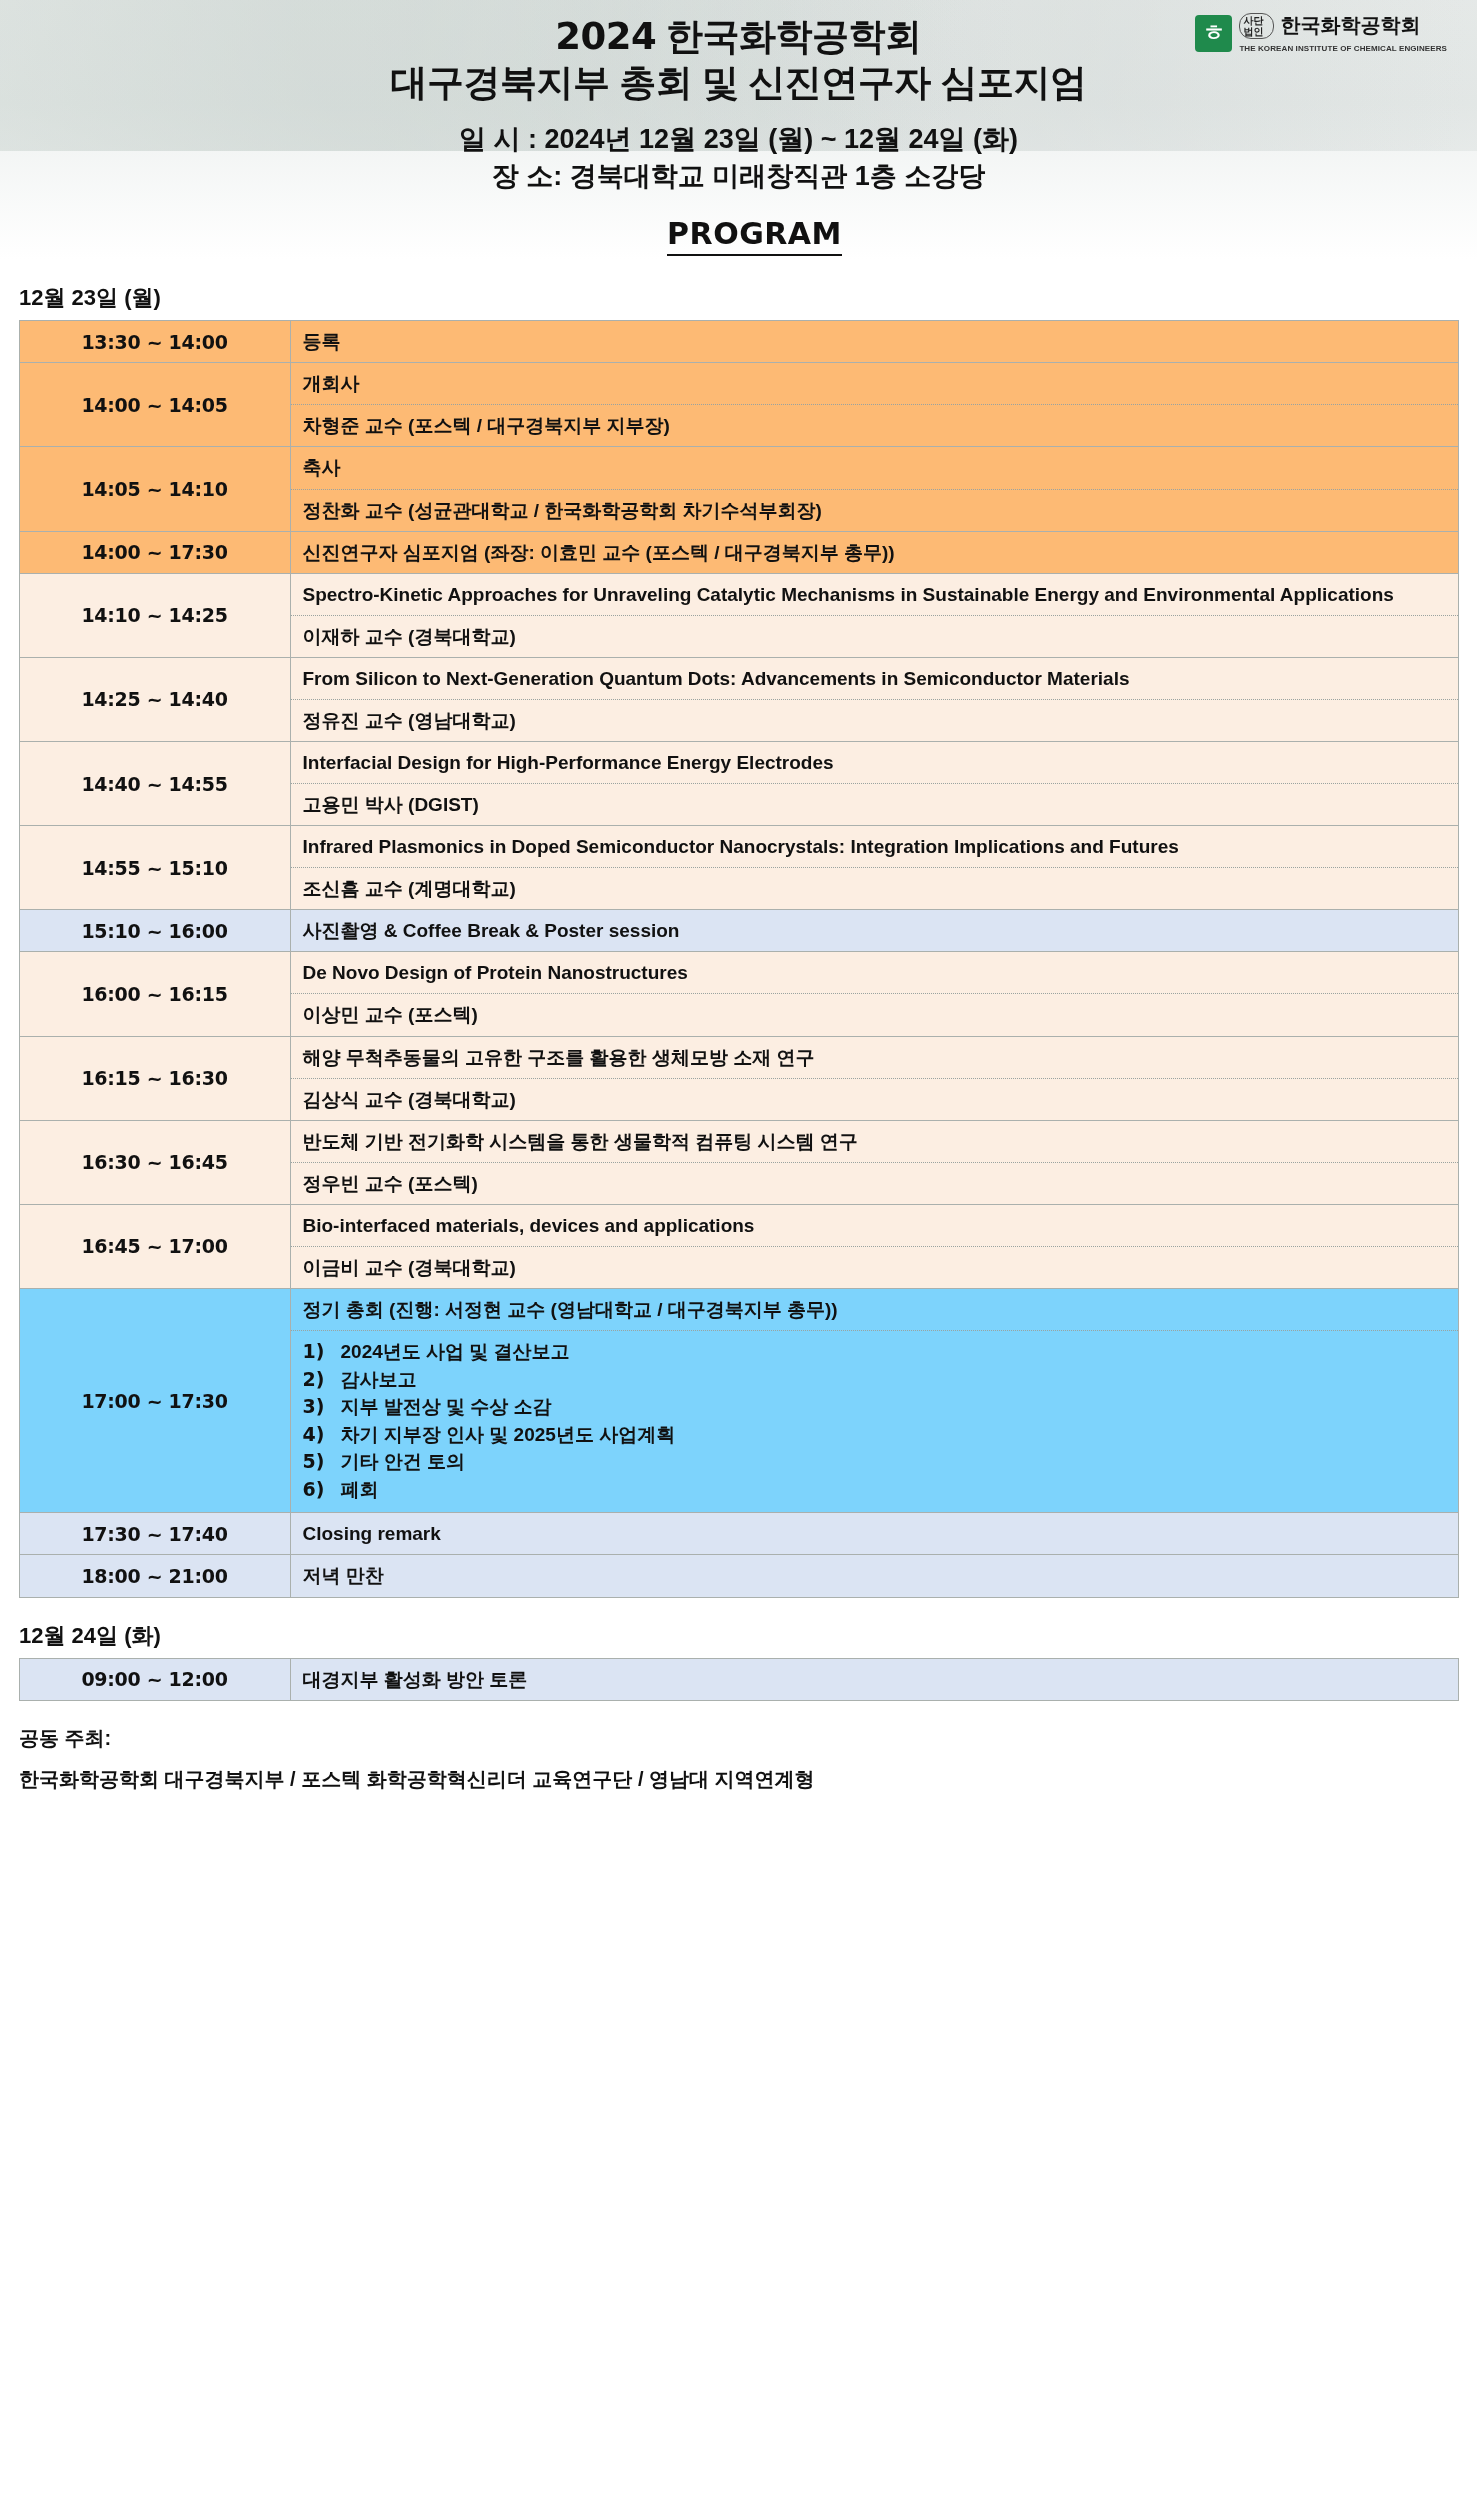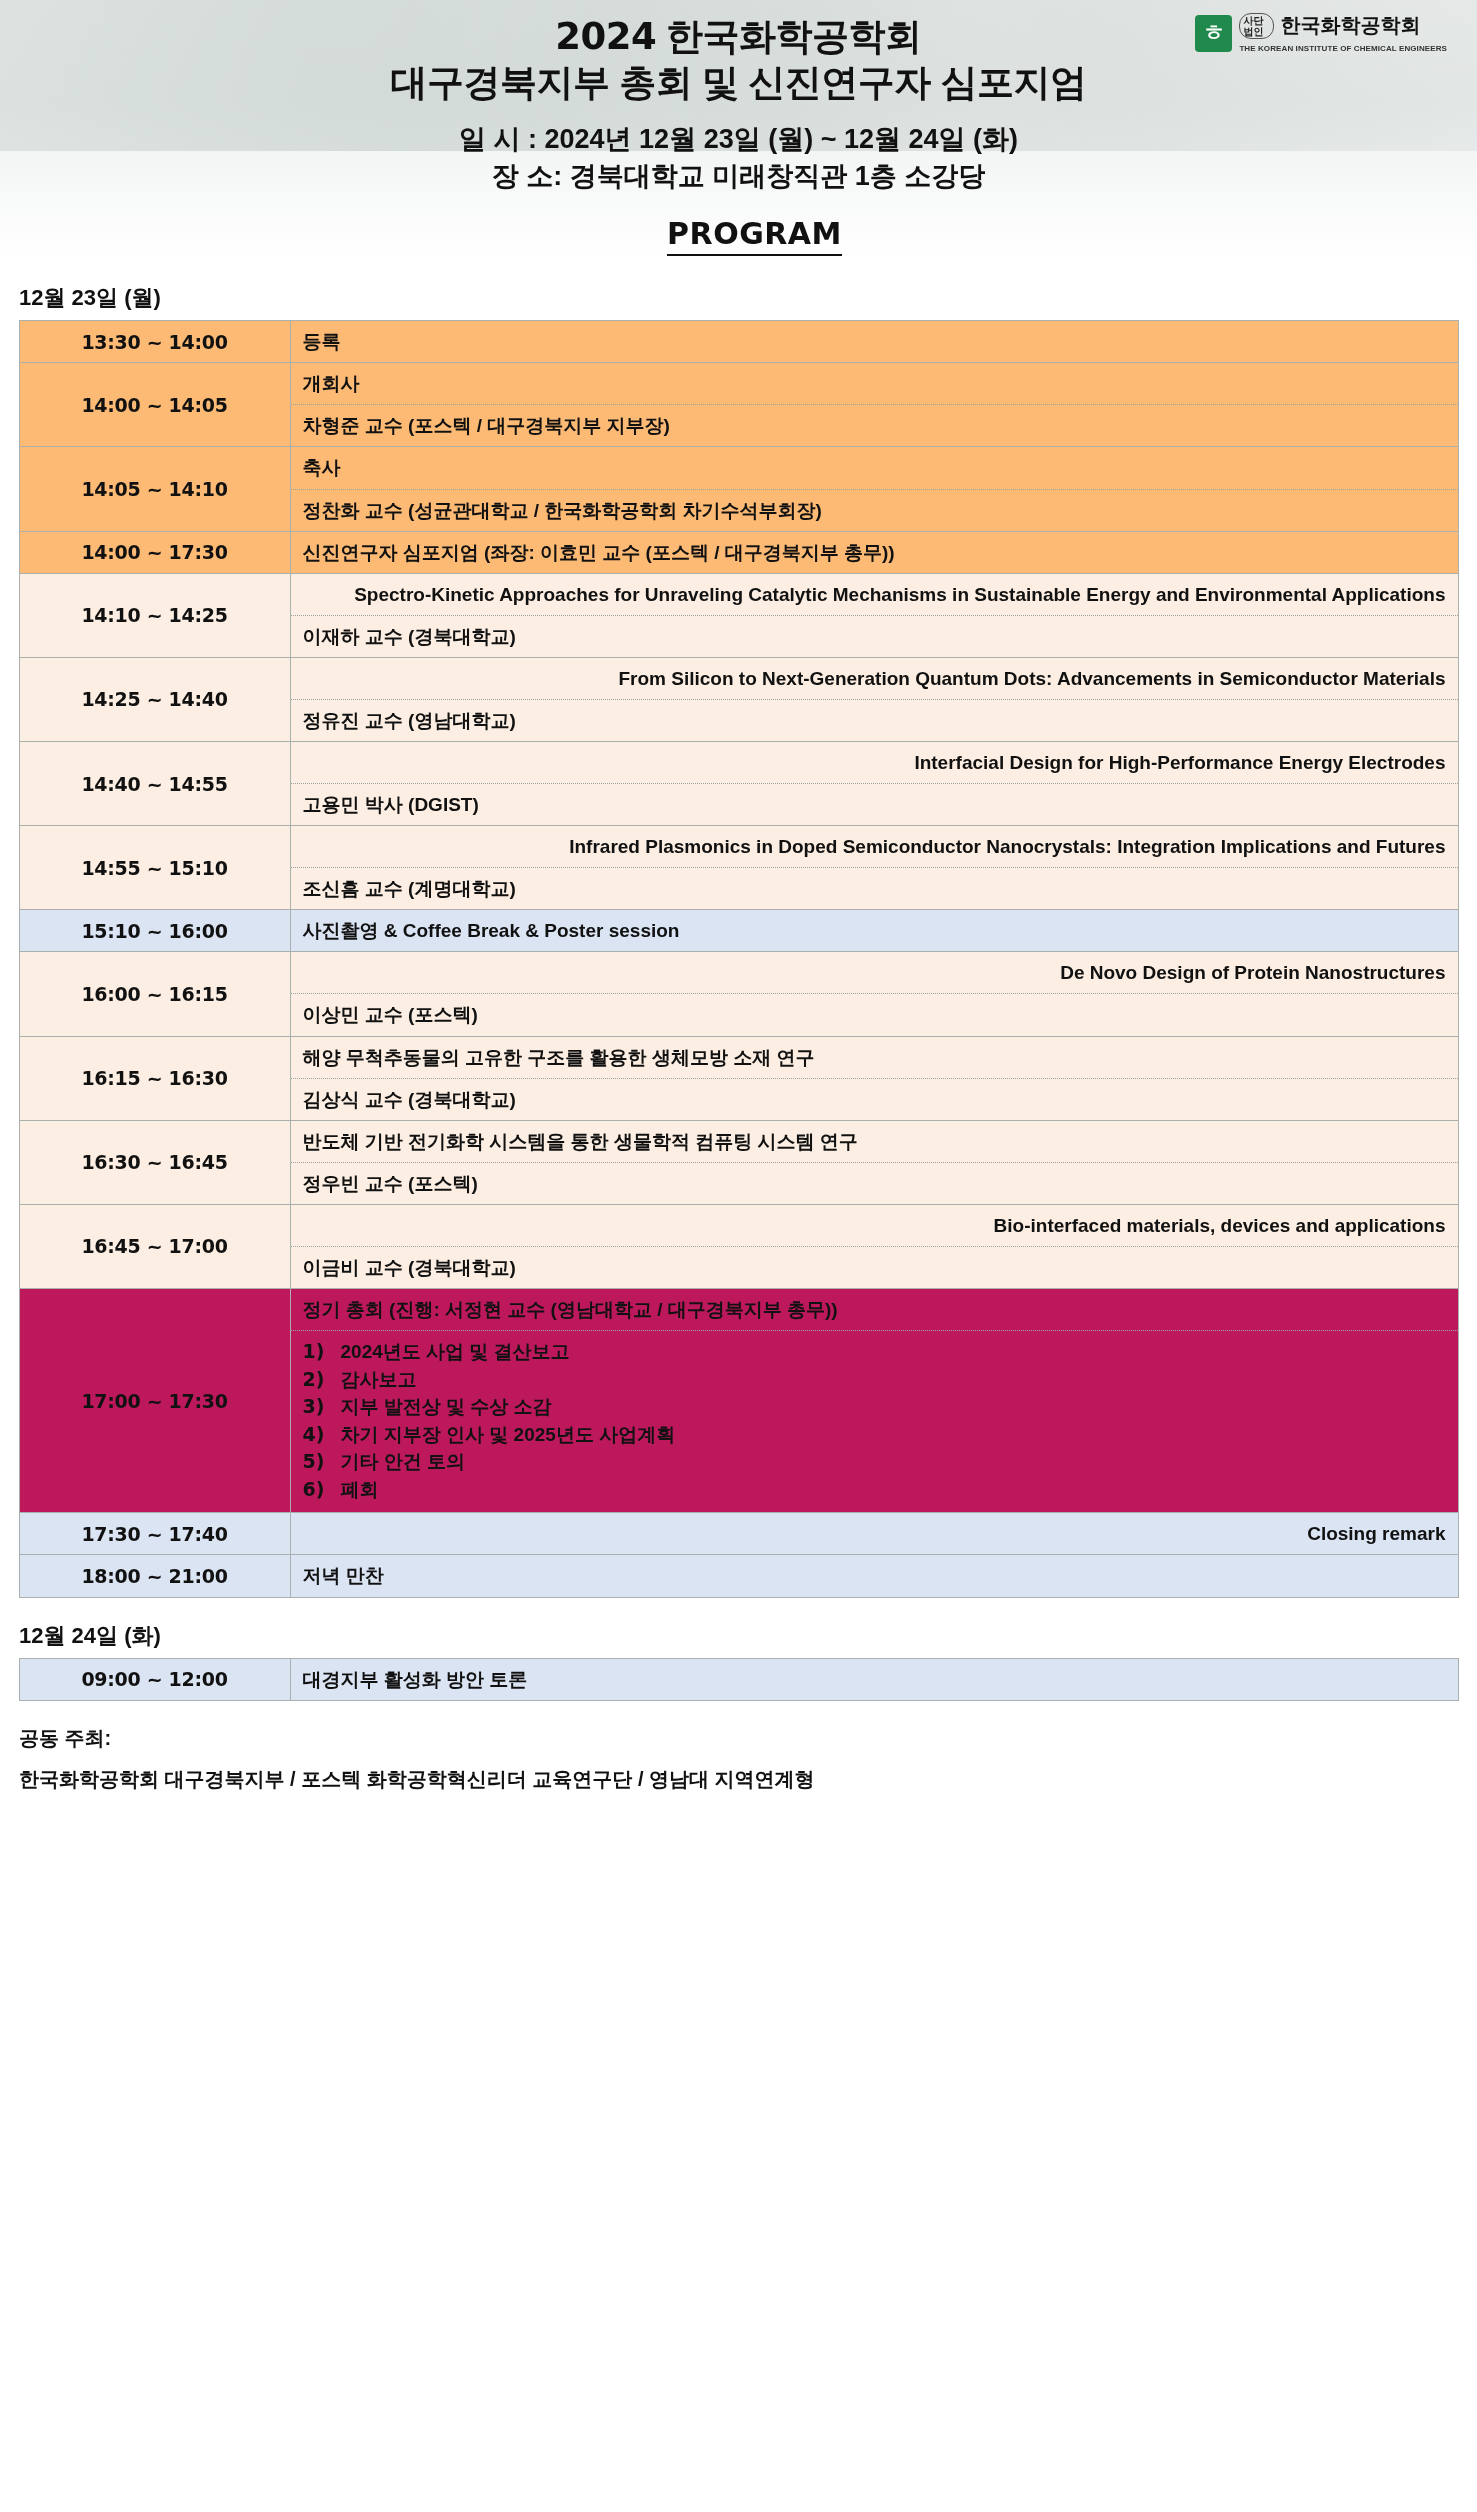--- a/index.html
+++ b/index.html
@@ -156,28 +156,28 @@
     letter-spacing: -0.3px;
     padding: 7px 3px;
   }
   .body-cell { padding: 0; }
   .line {
     padding: 8px 12px;
     font-size: 19px;
     font-weight: 700;
     line-height: 1.32;
   }
-  .line.en { font-family: "Liberation Sans", sans-serif; text-align: right; }
+  .line.en { font-family: "Liberation Sans", sans-serif; }
   .line.split-top { border-bottom: 1.5px dotted #9aa3a0; }
 
   
   .c-green   { background: #fdba74; margin-top: 24px; }
   .c-blue    { background: #dbe4f3; }
   .c-peach   { background: #fceee2; }
-  .c-purple  { background: #be185d; }
+  .c-purple  { background: #7dd3fc; }
 
   .numlist {
     padding: 7px 12px 9px 12px;
     font-size: 19px;
     font-weight: 700;
     line-height: 1.45;
   }
   .numlist .li { display: flex; gap: 10px; }
   .numlist .li .n { width: 28px; font-family: "DejaVu Sans", sans-serif; }
 

